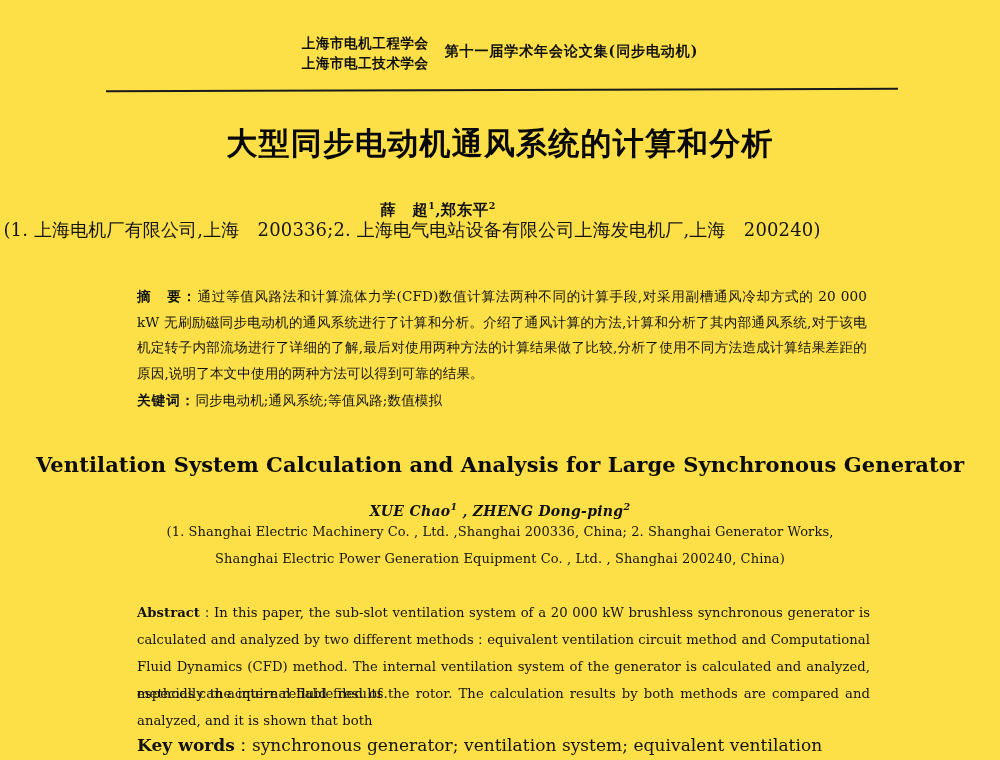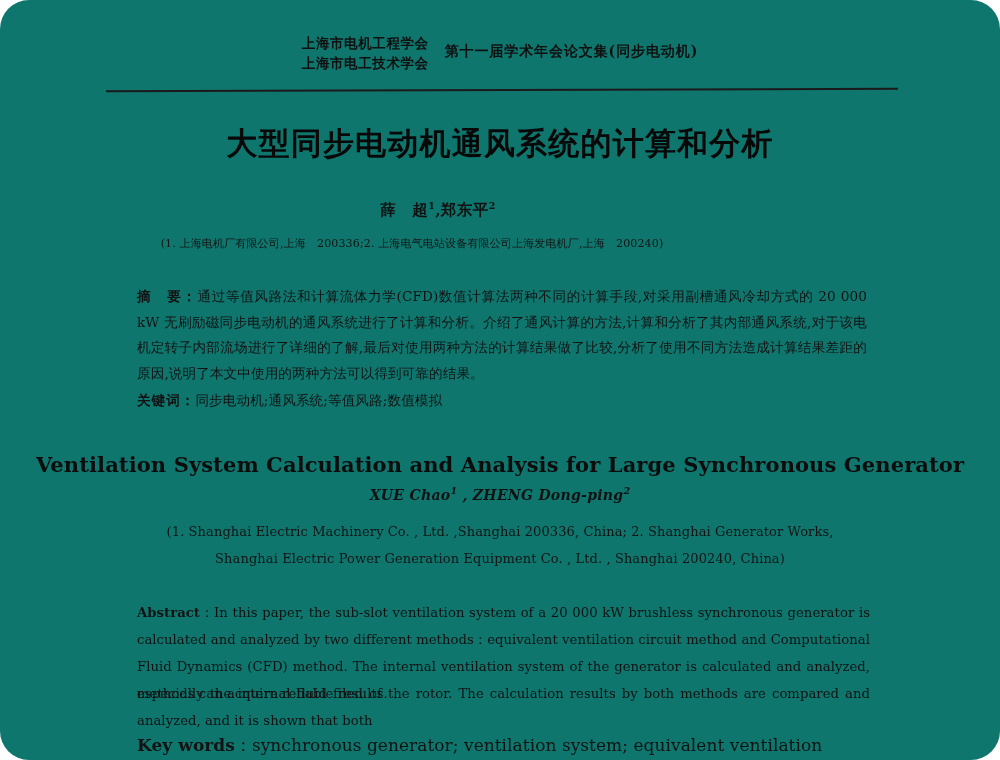--- a/index.html
+++ b/index.html
@@ -13,22 +13,21 @@
     overflow: hidden;
     font-family: "DejaVu Serif", "Liberation Serif", serif;
     color: #0a0a0a;
     position: relative;
   }
 
   .page {
     position: relative;
     width: 1000px;
     height: 760px;
-    background: #0f766e;
-    border-radius: 29px;
+    background: #fde047;
   }
 
   
   .running-header {
     position: absolute;
     left: 0;
     top: 34px;
     width: 1000px;
     display: flex;
     justify-content: center;
@@ -93,25 +92,25 @@
   .authors-cn .sep { letter-spacing: 0; }
   sup {
     font-size: 9.5px;
     vertical-align: super;
     line-height: 0;
   }
 
   .affil-cn {
     position: absolute;
     left: 0;
-    top: 236px;
+    top: 218px;
     width: 824px;
     text-align: center;
     font-family: "DejaVu Serif", "Liberation Serif", serif;
-    font-size: 11px;
+    font-size: 18px;
     letter-spacing: 0.15px;
     color: #141414;
   }
 
   
   .abstract-cn {
     position: absolute;
     left: 137px;
     top: 284px;
     width: 730px;
@@ -148,21 +147,21 @@
     text-align: center;
     font-family: "DejaVu Serif", "Liberation Serif", serif;
     font-weight: bold;
     font-size: 21px;
     letter-spacing: 0.1px;
     color: #0c0c0c;
   }
   .authors-en {
     position: absolute;
     left: 0;
-    top: 487px;
+    top: 503px;
     width: 1000px;
     text-align: center;
     font-family: "DejaVu Serif", "Liberation Serif", serif;
     font-style: italic;
     font-weight: bold;
     font-size: 14px;
     letter-spacing: 0.3px;
     color: #111;
   }
   .affil-en {

